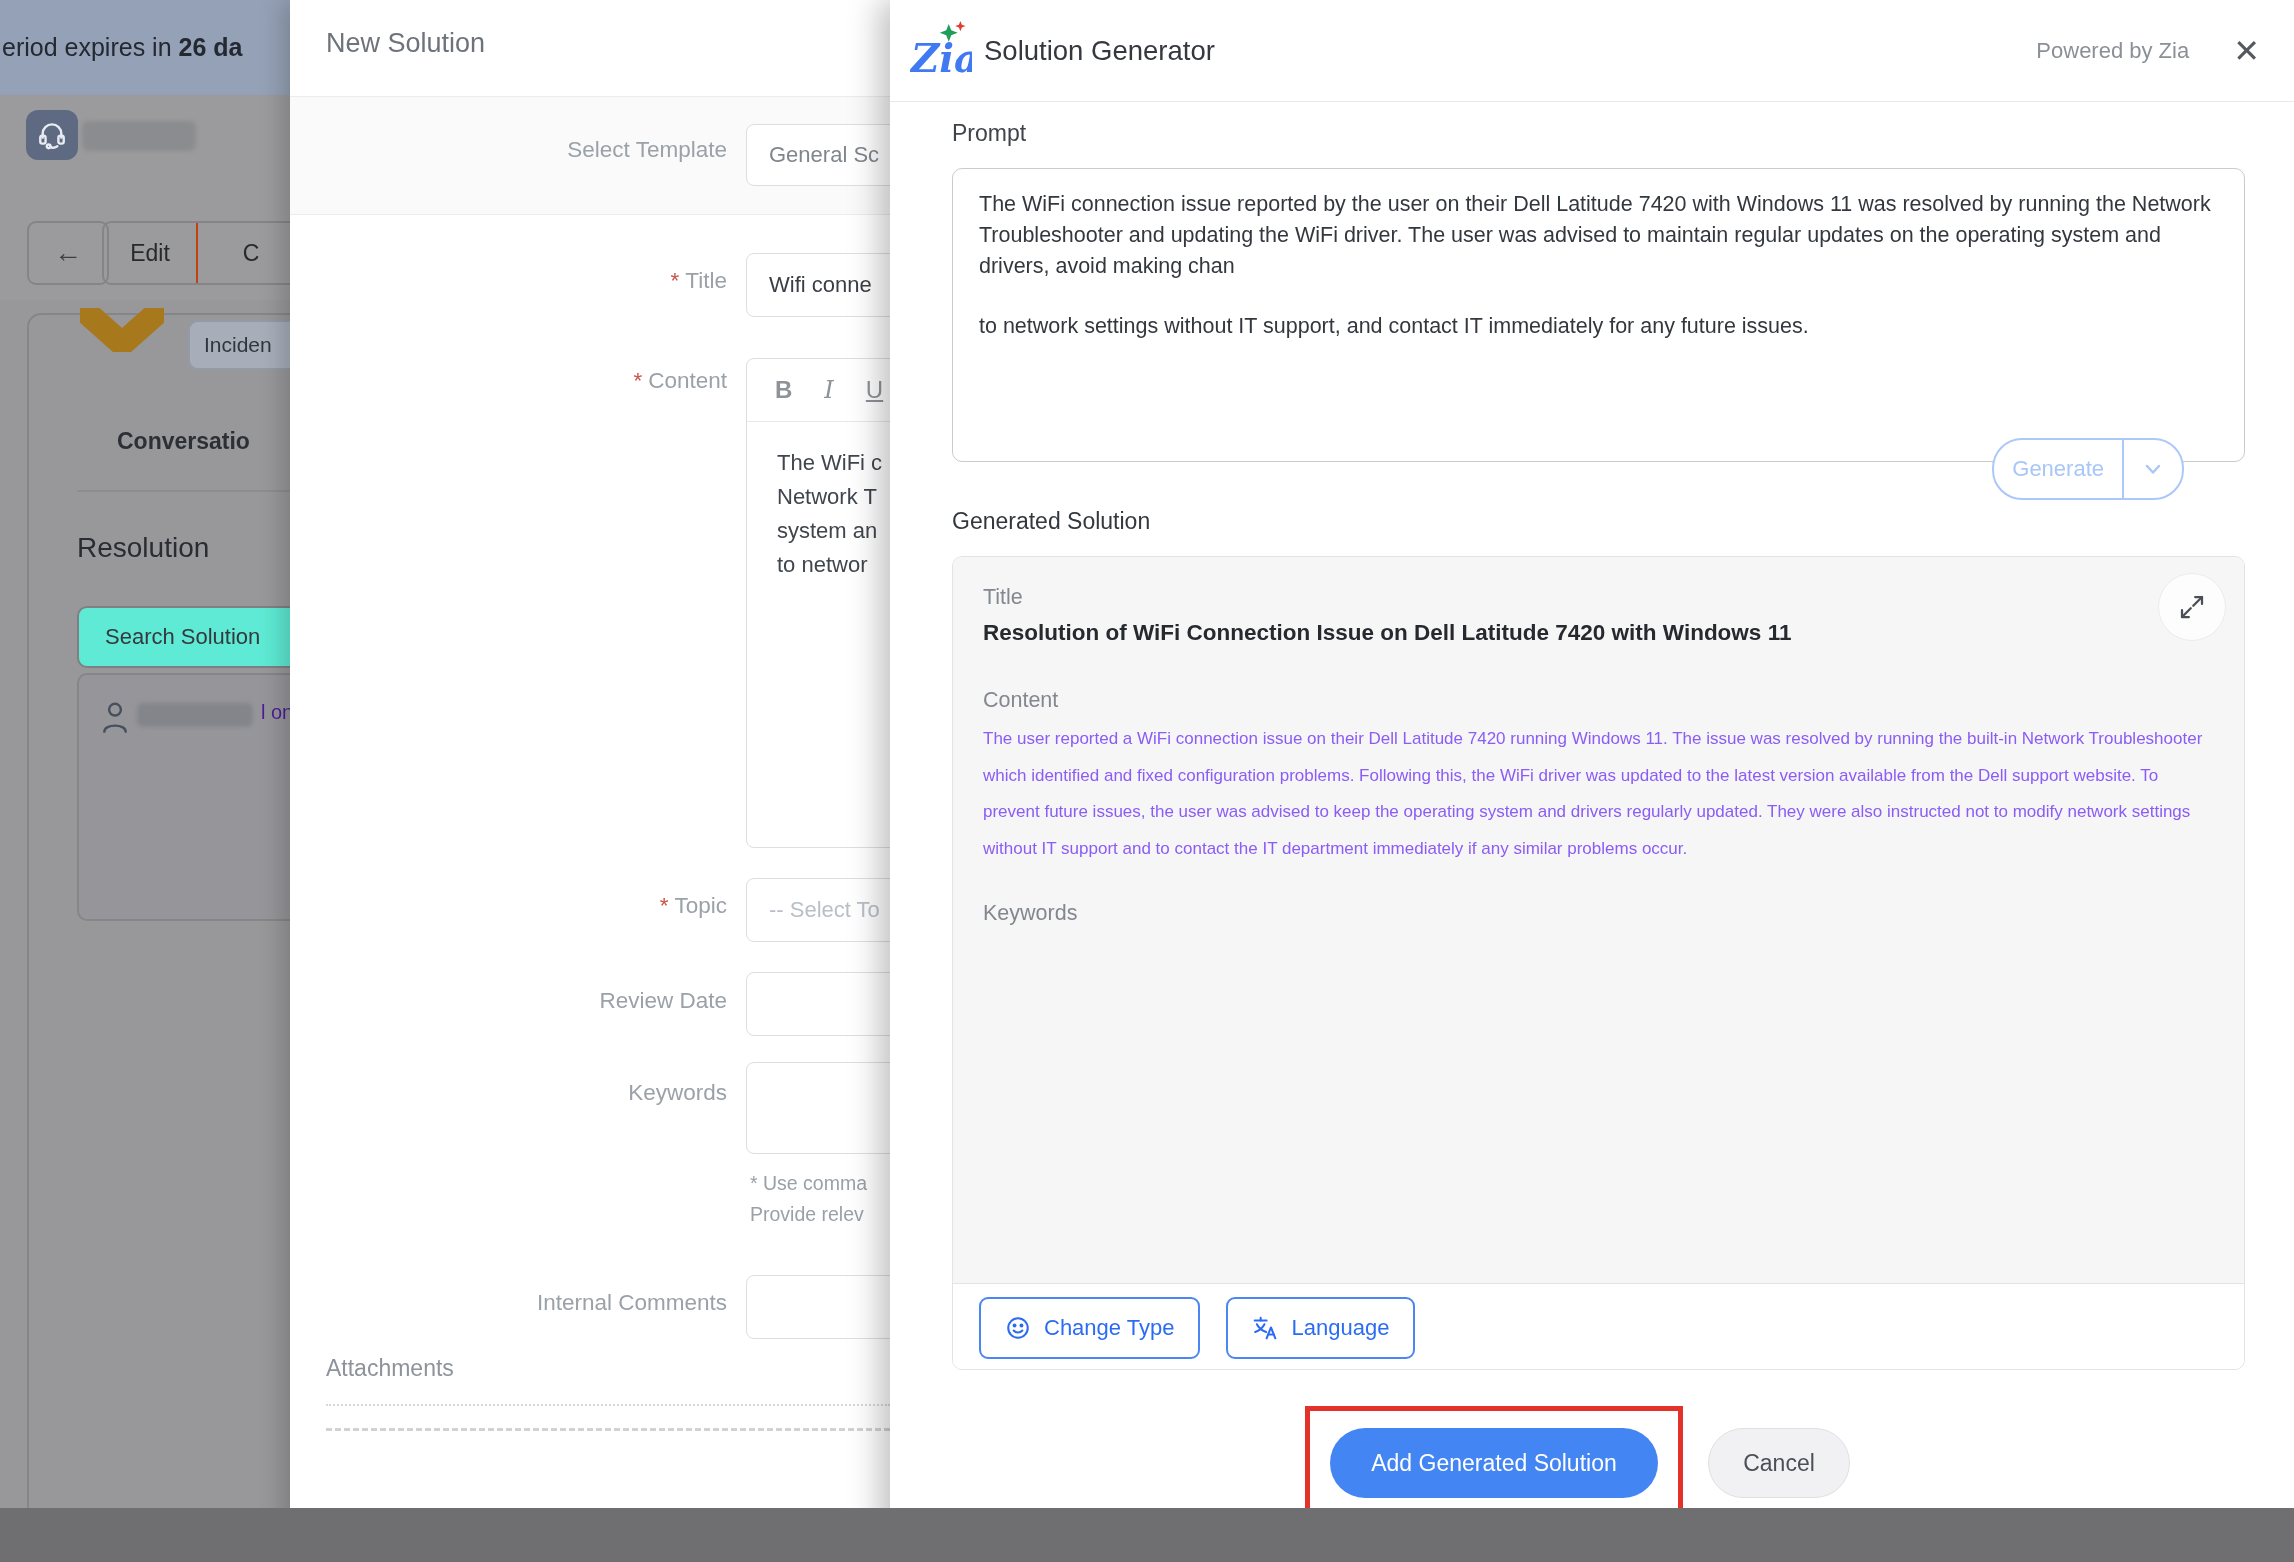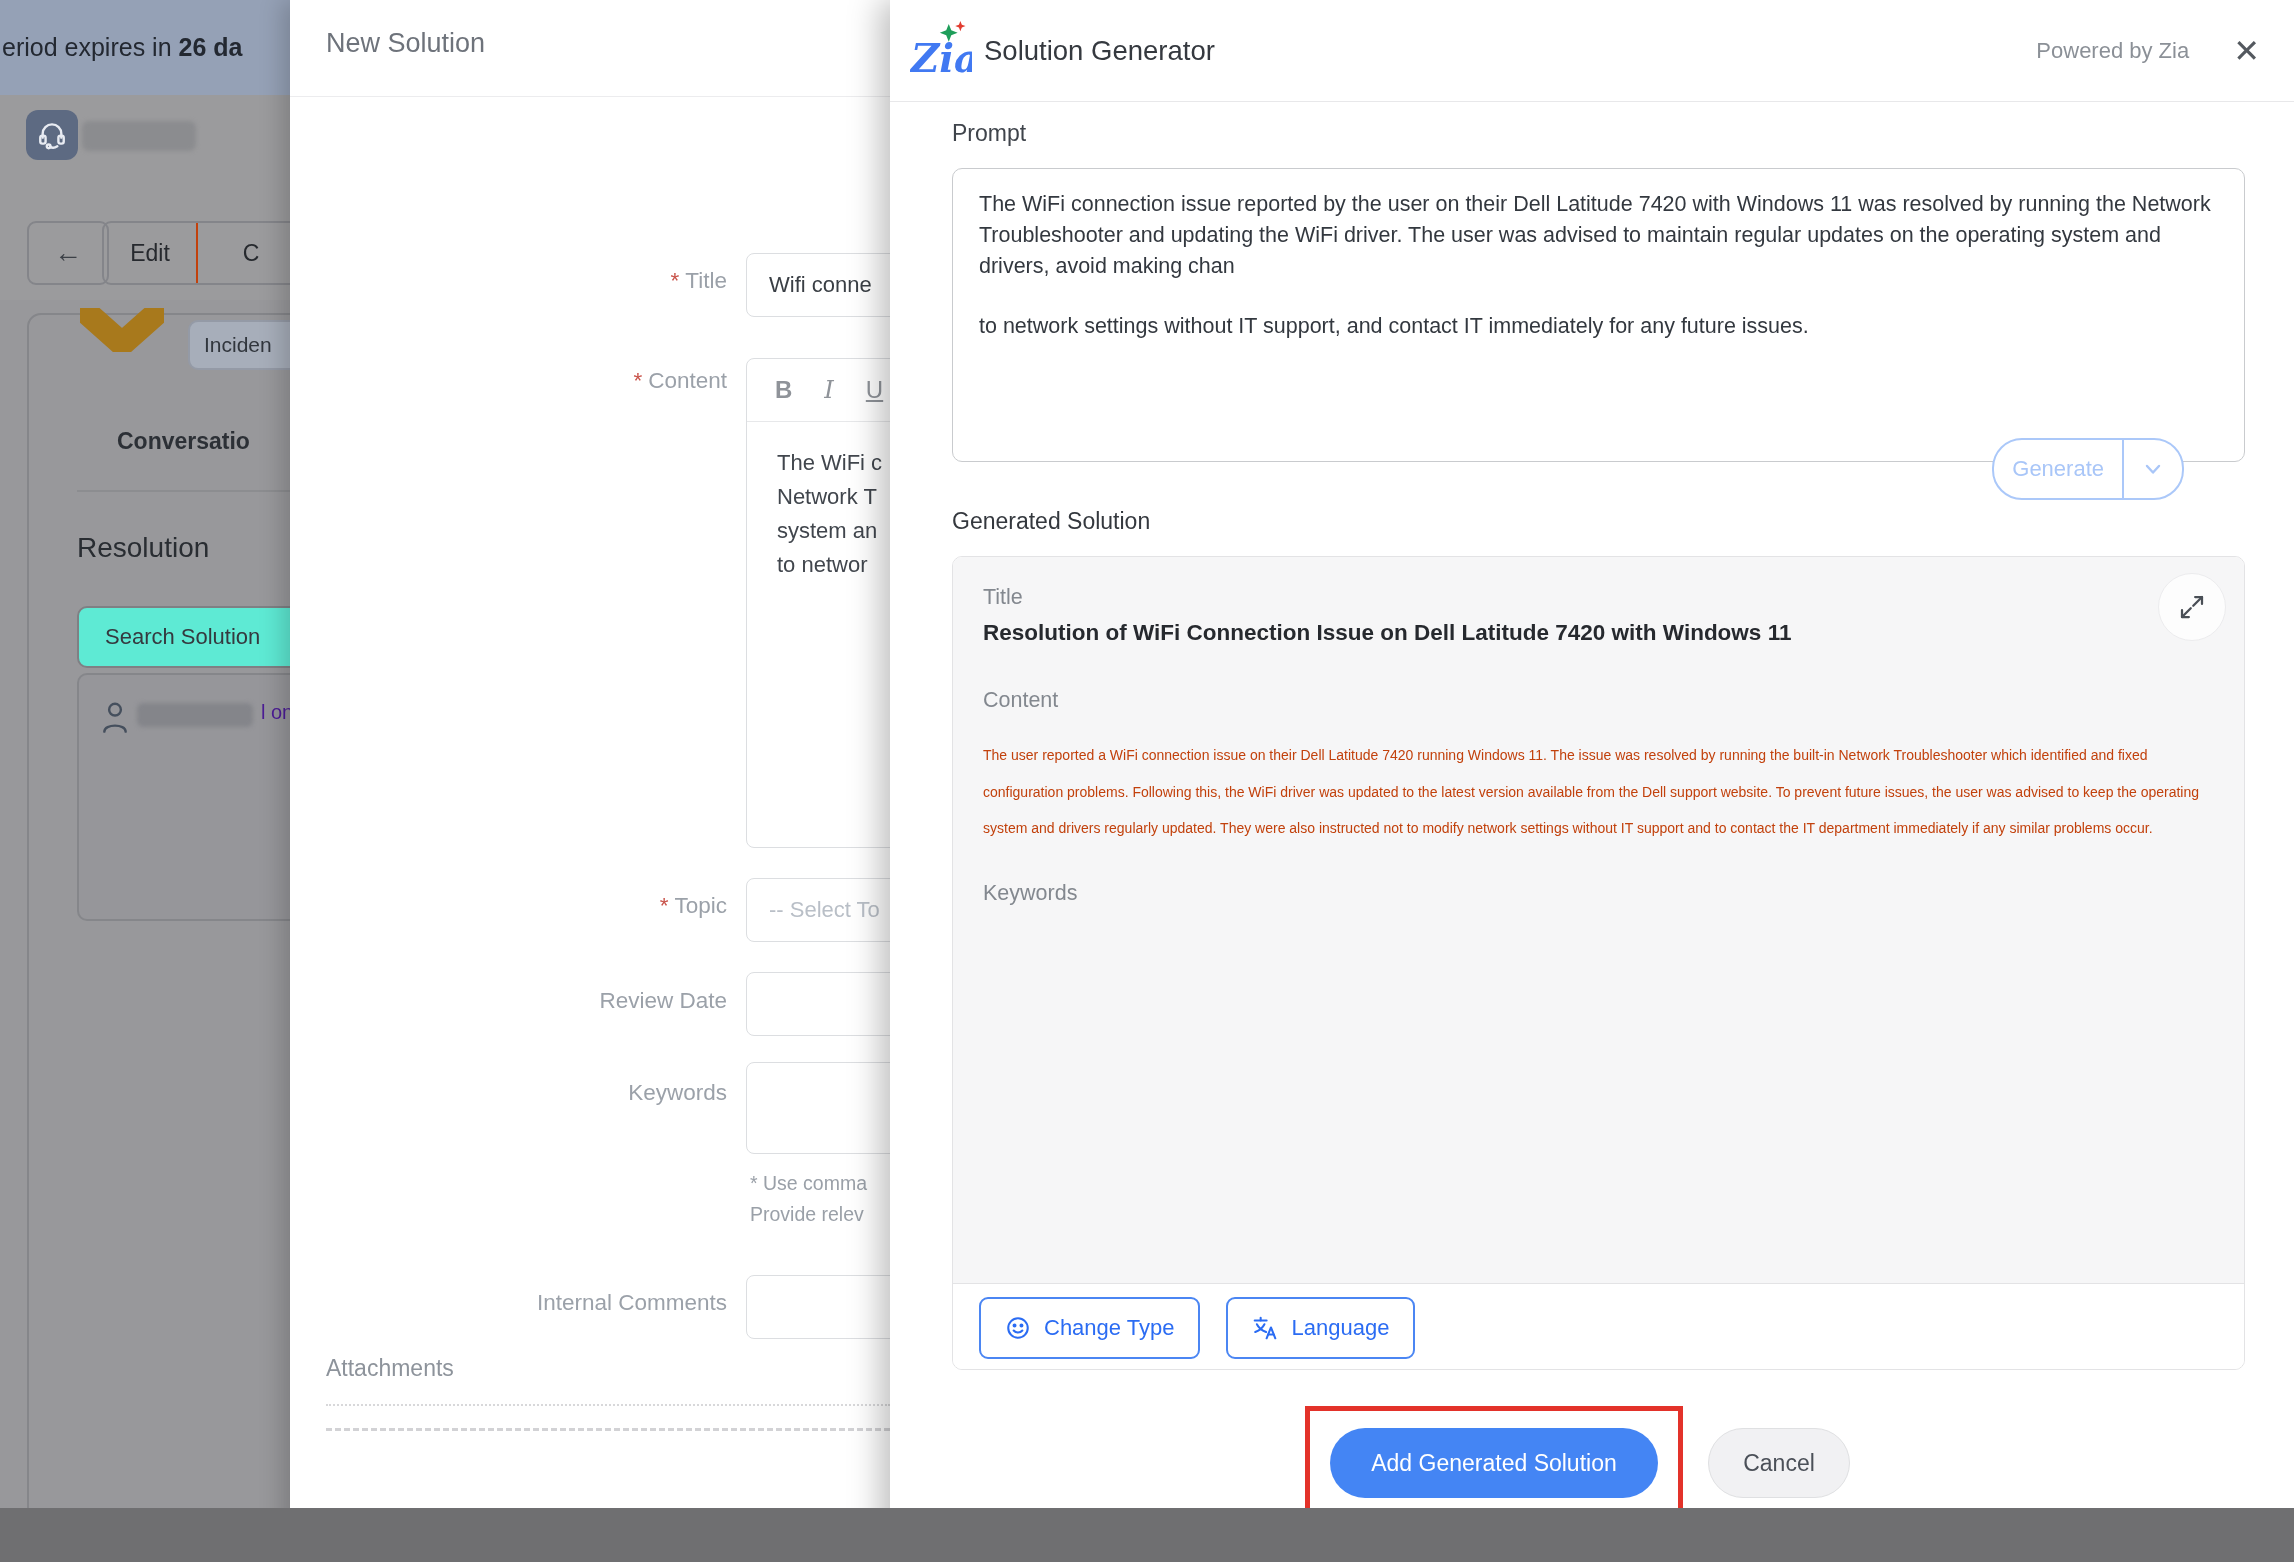--- a/index.html
+++ b/index.html
@@ -83,21 +83,21 @@
   .generate-btn .g-caret{display:flex;align-items:center;justify-content:center;width:58px;}
   .gen-sol-h{position:absolute;left:62px;top:508px;font-size:23px;color:#34383e;}
   .result-card{position:absolute;left:62px;top:556px;width:1293px;height:814px;border:1.5px solid #e3e3e5;border-radius:10px;
     box-sizing:border-box;overflow:hidden;background:#fff;}
   .result-top{position:relative;height:726px;background:#f6f6f7;box-sizing:border-box;padding:28px 30px 0 30px;}
   .lbl{font-size:21.5px;color:#83888f;}
   .result-title{margin-top:10px;font-size:22.5px;font-weight:bold;color:#26292e;}
   .expand-btn{position:absolute;right:18px;top:16px;width:66px;height:66px;border-radius:50%;background:#fdfdfd;
     border:1px solid #ececee;display:flex;align-items:center;justify-content:center;}
   .result-content-lbl{margin-top:42px;}
-  .result-content{margin-top:24px;font-size:14px;line-height:36.5px;color:#c2410c;}
+  .result-content{margin-top:8px;font-size:17px;line-height:36.5px;color:#8b5cf6;}
   .result-kw-lbl{margin-top:34px;}
   .result-kw{margin-top:8px;font-size:22px;line-height:37px;color:#2e3237;}
   .result-actions{height:88px;background:#fff;border-top:1.5px solid #e3e3e5;display:flex;align-items:center;
     gap:26px;padding:0 26px;box-sizing:border-box;}
   .act-btn{height:62px;border:2px solid #4b86f3;border-radius:9px;background:#fff;color:#2b6cf3;
     display:inline-flex;align-items:center;gap:13px;padding:0 24px;font-size:22px;font-weight:500;}
   .gen-footer{position:absolute;left:0;top:1400px;width:1404px;height:130px;}
   .red-box{position:absolute;left:415px;top:6px;width:378px;height:110px;border:5px solid #e3322a;box-sizing:border-box;}
   .add-btn{position:absolute;left:440px;top:28px;width:328px;height:70px;border:none;border-radius:35px;background:#4485f4;
     color:#fff;font-size:23px;font-family:"Liberation Sans",sans-serif;display:flex;align-items:center;justify-content:center;}
@@ -170,20 +170,26 @@
       <span class="blob"></span>
       <span class="meta">l on</span>
     </div>
   </div>
 
   <div class="mid-panel">
     <div class="mid-header">
       <div class="mid-title">New Solution</div>
     </div>
 
+    <div class="template-row">
+      <div class="f-label" style="top:40px;">Select Template</div>
+      <div class="f-input tmpl-select">
+        <span>General Sc</span>
+      </div>
+    </div>
 
     <div class="f-label" style="top:268px;">
       <span class="req">*</span><span>Title</span>
     </div>
     <div class="f-input" style="top:253px;height:64px;">
       <span>Wifi conne</span>
     </div>
 
     <div class="f-label" style="top:368px;">
       <span class="req">*</span><span>Content</span>

